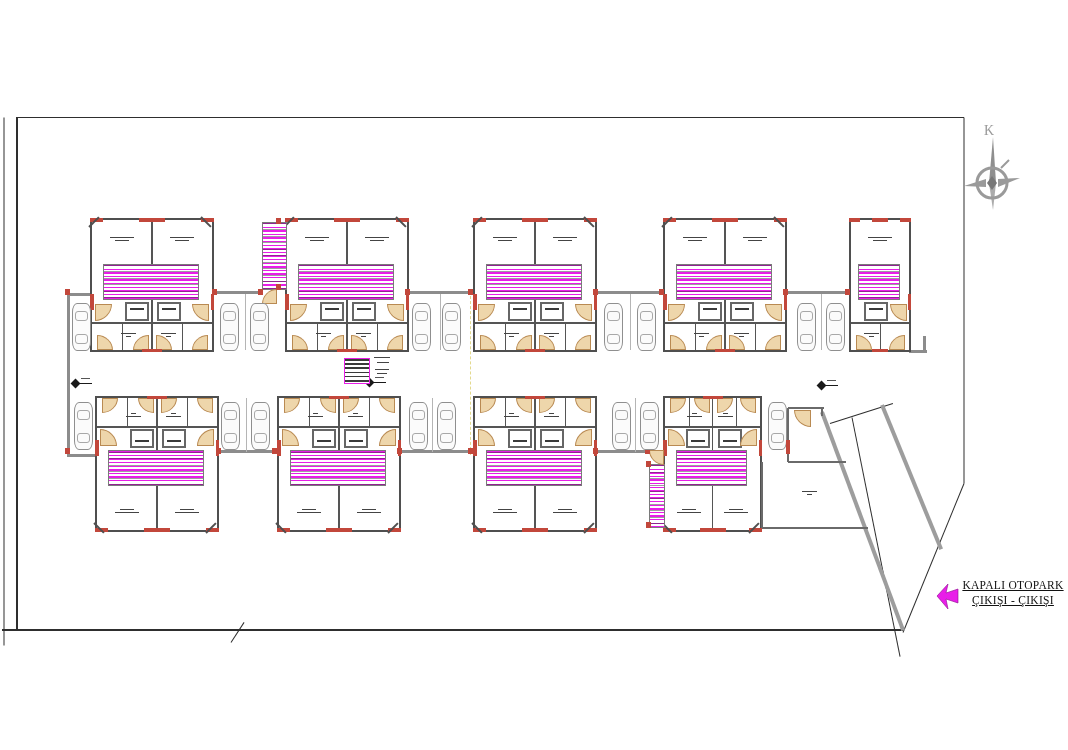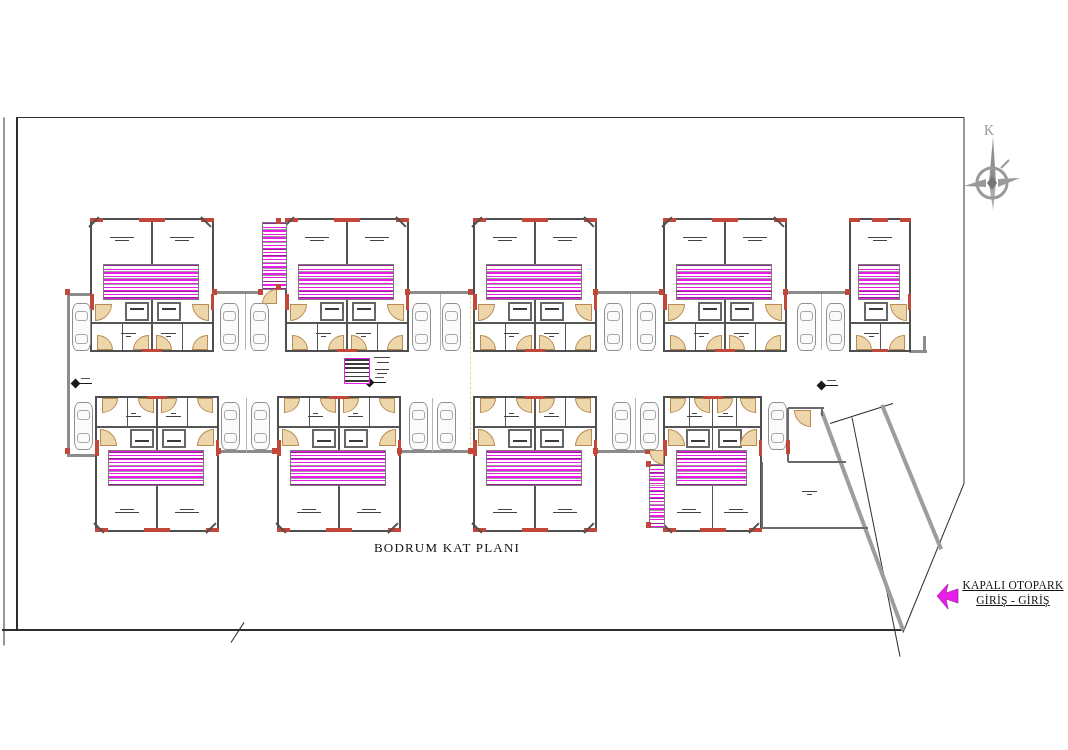--- a/index.html
+++ b/index.html
@@ -400,29 +400,28 @@
       <div class="line" style="left: 788px; top: 407px; width: 36px; height: 2px; background: rgb(106, 106, 106); transform: rotate(0rad);"></div>
       <div class="line" style="left: 822px; top: 407px; width: 8px; height: 2px; background: rgb(106, 106, 106); transform: rotate(1.5708rad);"></div>
       <div class="line" style="left: 788px; top: 461px; width: 58px; height: 2px; background: rgb(106, 106, 106); transform: rotate(0rad);"></div>
       <div class="line" style="left: 762px; top: 461px; width: 66px; height: 2px; background: rgb(106, 106, 106); transform: rotate(1.5708rad);"></div>
       <div class="line" style="left: 762px; top: 527px; width: 106px; height: 2px; background: rgb(106, 106, 106); transform: rotate(0rad);"></div>
       <div class="lbl sm" style="left: 802px; top: 490px; width: 15px; height: 8px;"></div>
       <div class="arc arc-bl" style="left: 794px; top: 410px; width: 15px; height: 15px;"></div>
       <div class="red" style="left: 786px; top: 440px; width: 4px; height: 14px;"></div>
     </div>
 
-  <div id="plan-title">BODRUM KAT PLANI</div>
 
   <div id="legend">
     <svg id="legend-arrow" width="23" height="27" viewBox="0 0 23 27">
       <path d="M1,13 L12,1 L10,10 L22,6 L22,20 L10,16 L12,26 Z" fill="#e81ee8" stroke="#8d0a8d" stroke-width="0.6"></path>
     </svg>
     <div id="legend-texts">
       <div class="legend-line">KAPALI OTOPARK</div>
-      <div class="legend-line">GİRİŞ - GİRİŞ</div>
+      <div class="legend-line">ÇIKIŞI - ÇIKIŞI</div>
     </div>
   </div>
 
   <svg id="compass" width="58" height="104" viewBox="0 0 58 104">
     <text x="21" y="22" font-size="14" fill="#999" font-family="Liberation Serif, serif">K</text>
     <polygon points="30,24 33,70 26,70" fill="#8f8f8f"></polygon>
     <polygon points="26,70 33,70 30,97" fill="#ababab"></polygon>
     <circle cx="29" cy="70" r="15" fill="none" stroke="#9a9a9a" stroke-width="3"></circle>
     <polygon points="1,73 23,66 23,74" fill="#9a9a9a"></polygon>
     <polygon points="57,65 35,66 35,74" fill="#9a9a9a"></polygon>

